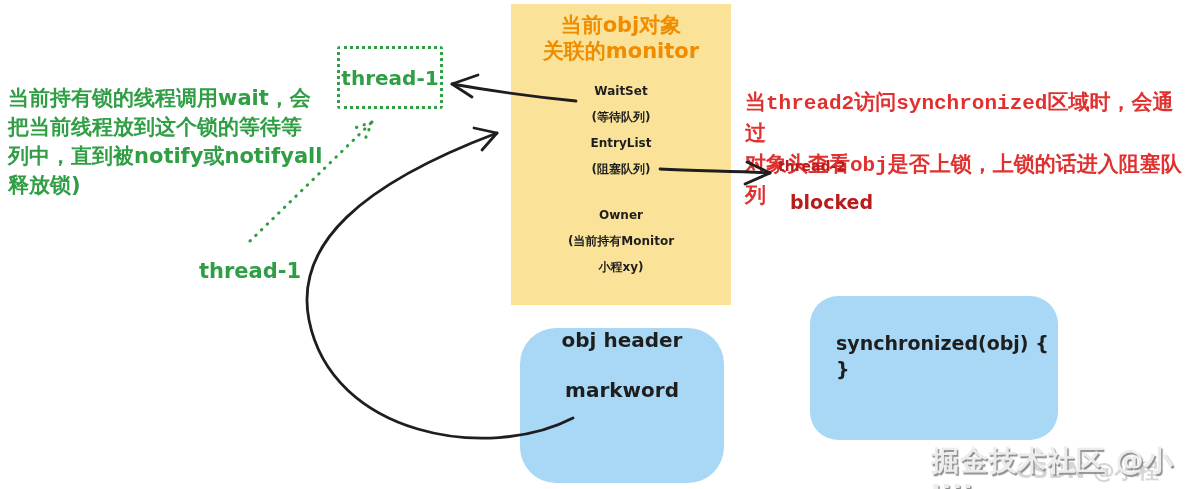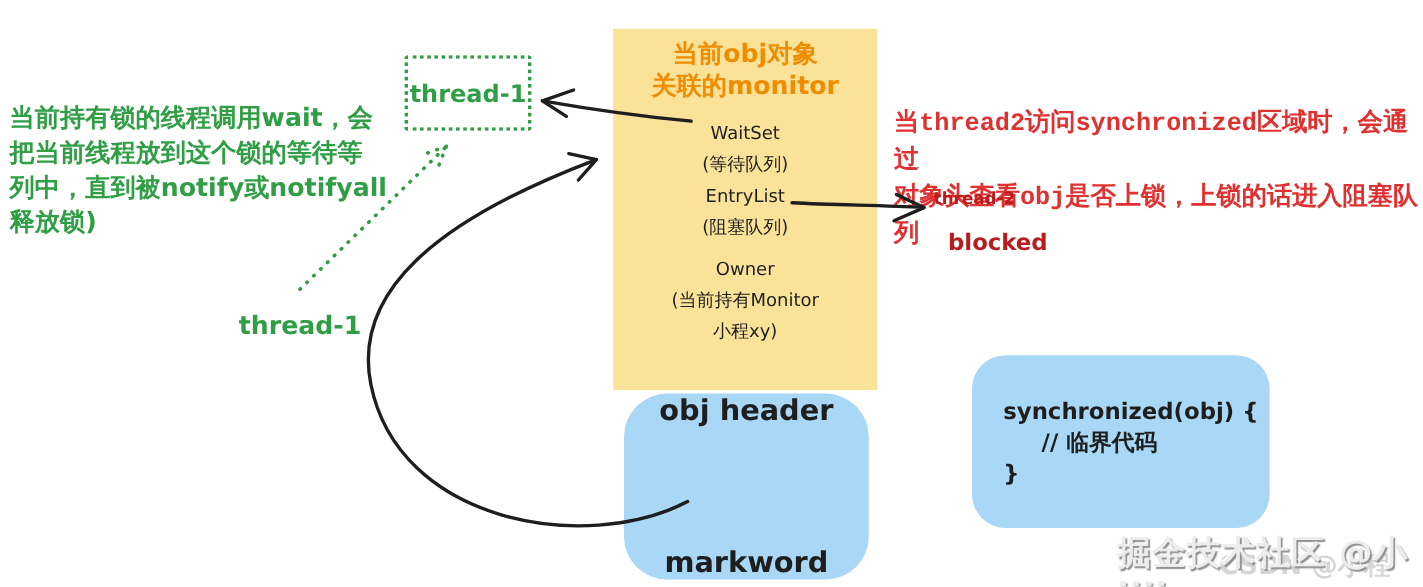--- a/index.html
+++ b/index.html
@@ -29,44 +29,44 @@
   }
   .thread1-box span { color:#2f9e44; font-size:20px; font-weight:600; }
 
   .thread1-floating {
     left:199px; top:259px;
     color:#2f9e44; font-size:21px; font-weight:600;
   }
 
   
   .monitor-box {
-    left:511px; top:24px; width:220px; height:301px;
+    left:511px; top:4px; width:220px; height:301px;
     background:#fae299;
     text-align:center;
   }
   .monitor-title { margin-top:8px; color:#f08c00; font-size:21px; line-height:26px; font-weight:700; }
-  .mon-sec { font-size:15px; line-height:26px; font-weight:400; }
+  .mon-sec { font-size:12px; line-height:26px; font-weight:700; }
   .mon-waitset  { margin-top:14px; }
   .mon-entrylist{ margin-top:0; }
-  .mon-owner    { margin-top:9px; }
+  .mon-owner    { margin-top:20px; }
 
   
   .red-note {
     left:745px; top:88px; width:440px;
     color:#e03131; font-size:21px; line-height:31px; font-weight:600;font-family:Liberation Mono, monospace;
   }
   .thread2-label { left:778px; top:158px; color:#b91c1c; font-size:14px; font-weight:600; }
   .thread2-status { left:790px; top:191px; color:#b91c1c; font-size:19px; font-weight:600; }
 
   
   .obj-box {
     left:520px; top:328px; width:204px; height:155px;
     background:#a8d8f5; border-radius:36px;
-    display:flex; flex-direction:column; align-items:center; justify-content:space-between;
-    gap:26px; font-size:24px; font-weight:600;
+    display:flex; flex-direction:column; align-items:center; justify-content:flex-start;
+    gap:26px; font-size:20px; font-weight:600;
   }
   .code-box {
     left:810px; top:296px; width:248px; height:144px;
     background:#a8d8f5; border-radius:28px;
     padding:34px 0 0 26px;
     font-size:19px; line-height:26px; font-weight:600;
   }
   .code-box .indent { padding-left:32px; }
 
   
@@ -131,21 +131,20 @@
   <div class="abs thread2-label">thread-2</div>
   <div class="abs thread2-status">blocked</div>
 
   <div class="abs obj-box">
     <div>obj header</div>
     <div>markword</div>
   </div>
 
   <div class="abs code-box">
     <div>synchronized(obj) {</div>
-    <div class="indent">// 临界代码</div>
     <div>}</div>
   </div>
 
   <svg class="overlay" width="1186" height="489" viewBox="0 0 1186 489">
 
     <g>
       <path class="ink-arrow" d="M 576 101 C 535 97 492 91 452 84"></path>
       <path class="ink-arrow" d="M 452 84 L 478 75 M 452 84 L 472 97"></path>
     </g>
 

